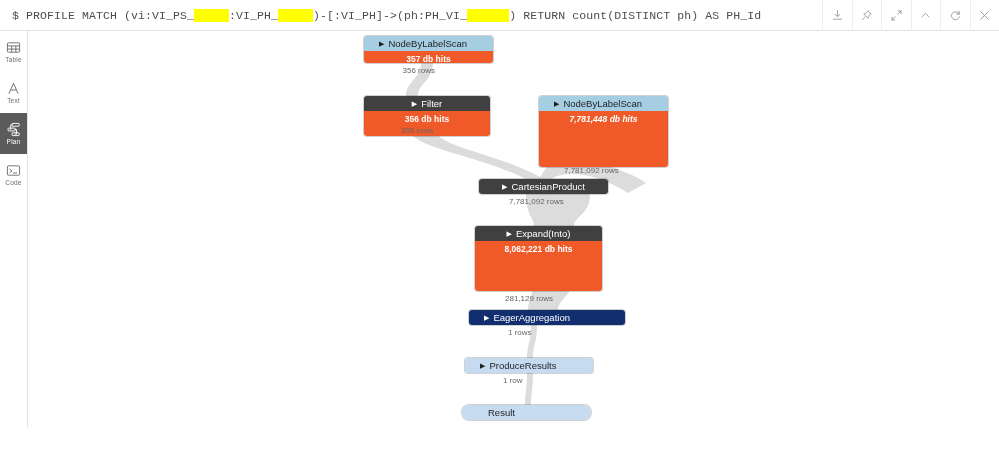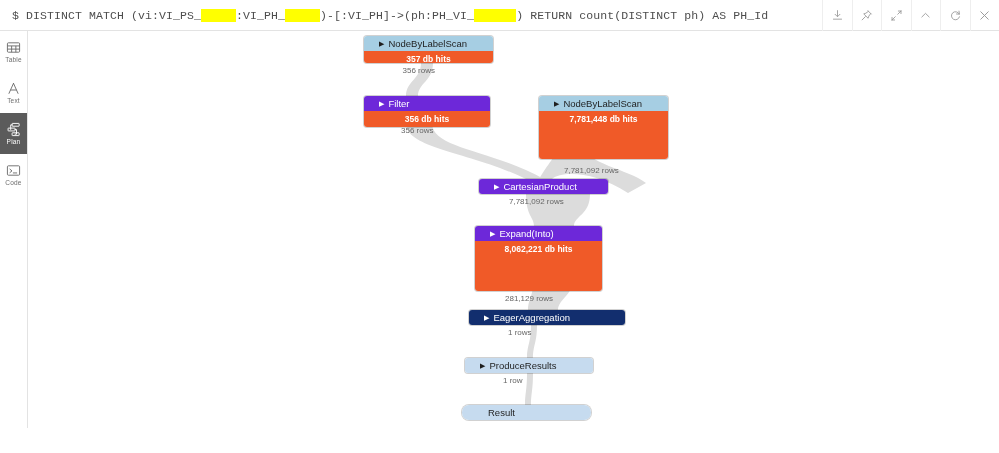--- a/index.html
+++ b/index.html
@@ -58,21 +58,21 @@
   .pn-head {
     height: 15px; display: flex; align-items: center; gap: 4px;
     padding: 0 15px; font-size: 9.5px; line-height: 1; white-space: nowrap;
   }
   .pn-head .caret { font-size: 7px; line-height: 1; }
   .pn-body {
     display: flex; align-items: flex-start; justify-content: center;
     font-size: 8.5px; color: #ffffff; padding-top: 3px; font-weight: bold;
   }
   .pn-head.light { background: #a6cee3; color: #1f1f1f; }
-  .pn-head.blue  { background: #6d28d9; color: #ffffff; }
+  .pn-head.blue  { background: #404040; color: #ffffff; justify-content: center; }
   .pn-head.navy  { background: #122e6e; color: #ffffff; }
   .pn-head.pale  { background: #c6dbef; color: #1f1f1f; }
   .pn-body.hits  { background: #f05a28; }
 
   .rowlabel {
     position: absolute; font-size: 8px; color: #666666; white-space: nowrap;
   }
 
   
   .statusbar {
@@ -86,21 +86,21 @@
     width: 31px; height: 25px; display: flex; align-items: center; justify-content: center;
     border-left: 1px solid #eeeeee; cursor: pointer; color: #c3c3c3;
   }
 </style>
 </head>
 <body>
 
 <div id="app">
 
   <div class="querybar">
-    <div class="query-text" id="query-text"><span>$ </span><span>DISTINCT MATCH (vi:VI_PS_</span><span class="hl">XXXXX</span><span>:VI_PH_</span><span class="hl">XXXXX</span><span>)-[:VI_PH]-&gt;(ph:PH_VI_</span><span class="hl">XXXXXX</span><span>) RETURN count(DISTINCT ph) AS PH_Id</span></div>
+    <div class="query-text" id="query-text"><span>$ </span><span>PROFILE MATCH (vi:VI_PS_</span><span class="hl">XXXXX</span><span>:VI_PH_</span><span class="hl">XXXXX</span><span>)-[:VI_PH]-&gt;(ph:PH_VI_</span><span class="hl">XXXXXX</span><span>) RETURN count(DISTINCT ph) AS PH_Id</span></div>
     <div class="qtools">
       <div class="qtool" title="Download">
         <svg width="13" height="13" viewBox="0 0 16 16" fill="none" stroke="#9a9a9a" stroke-width="1.1">
           <path d="M8 2 v7 M5 6.5 L8 9.5 L11 6.5" stroke-linecap="round" stroke-linejoin="round"></path>
           <path d="M3 12.5 h10" stroke-linecap="round"></path>
         </svg>
       </div>
       <div class="qtool" title="Pin">
         <svg width="13" height="13" viewBox="0 0 16 16" fill="none" stroke="#9a9a9a" stroke-width="1.1">
           <path d="M9.8 2.2 L13.8 6.2 M10.4 2.8 L7.2 5.2 L4.6 6 L10 11.4 L10.8 8.8 L13.2 5.6" stroke-linejoin="round" stroke-linecap="round"></path>
@@ -193,29 +193,29 @@
             <span>NodeByLabelScan</span>
           </div>
           <div class="pn-body hits" style="height: 12px;">357 db hits</div>
         </div>
         <div class="rowlabel" style="left: 374.5px; top: 35px;">356 rows</div>
         <div class="pnode" style="left: 336px; top: 65px; width: 126px;">
           <div class="pn-head blue">
             <span class="caret">▶</span>
             <span>Filter</span>
           </div>
-          <div class="pn-body hits" style="height: 16px;">356 db hits</div>
+          <div class="pn-body hits" style="height: 25px;">356 db hits</div>
         </div>
         <div class="rowlabel" style="left: 373px; top: 95px;">356 rows</div>
         <div class="pnode" style="left: 511px; top: 65px; width: 129px;">
           <div class="pn-head light">
             <span class="caret">▶</span>
             <span>NodeByLabelScan</span>
           </div>
-          <div class="pn-body hits" style="height: 48px;">7,781,448 db hits</div>
+          <div class="pn-body hits" style="height: 56px; font-style: italic;">7,781,448 db hits</div>
         </div>
         <div class="rowlabel" style="left: 536px; top: 135px;">7,781,092 rows</div>
         <div class="pnode" style="left: 451px; top: 148px; width: 129px;">
           <div class="pn-head blue">
             <span class="caret">▶</span>
             <span>CartesianProduct</span>
           </div>
         </div>
         <div class="rowlabel" style="left: 481px; top: 166px;">7,781,092 rows</div>
         <div class="pnode" style="left: 447px; top: 195px; width: 127px;">

